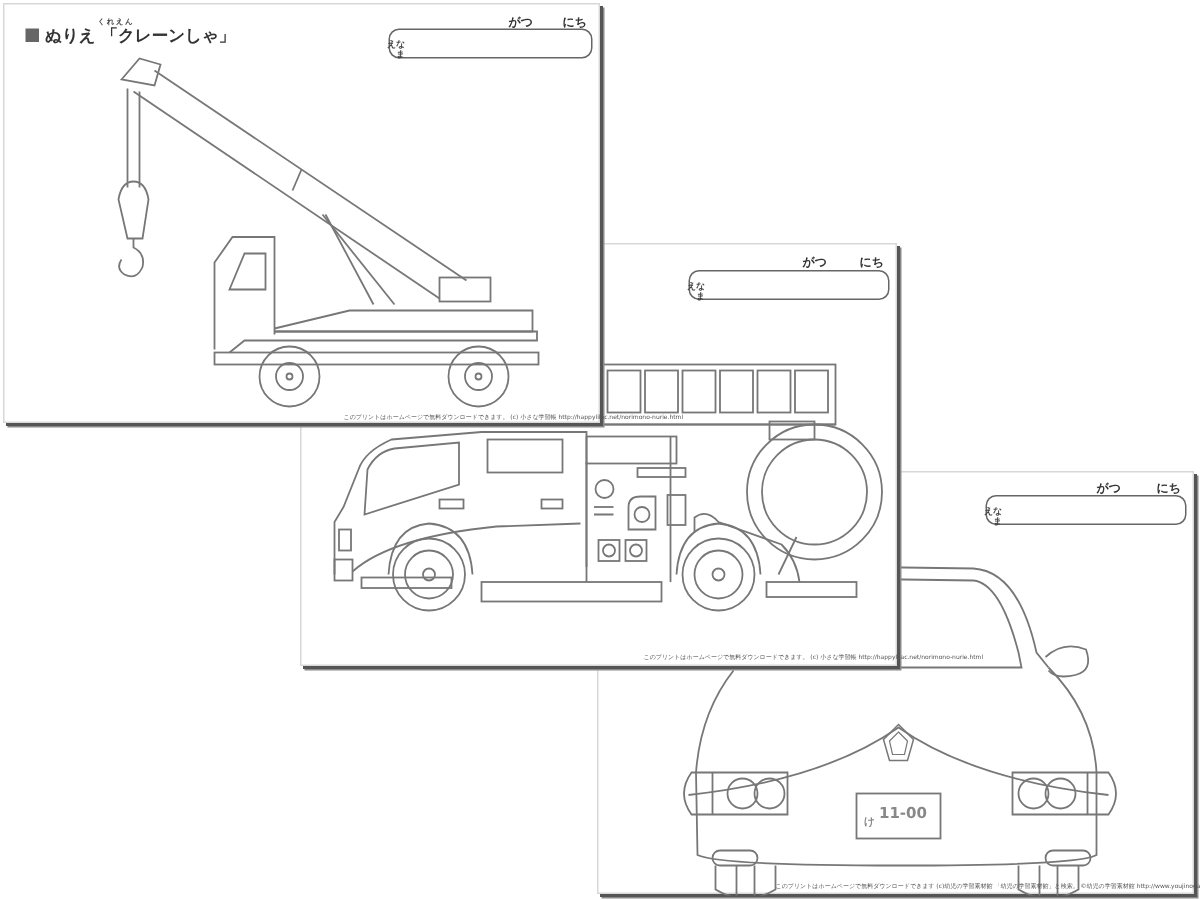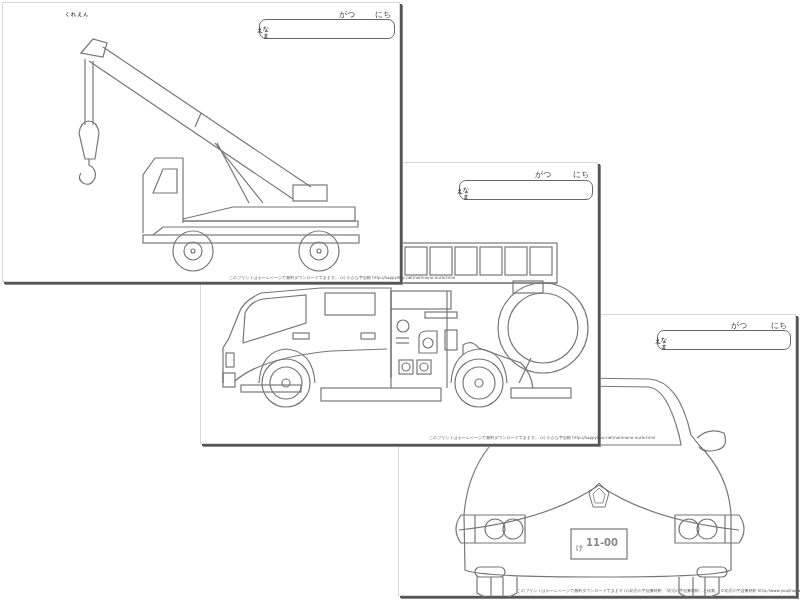--- a/index.html
+++ b/index.html
@@ -4,21 +4,21 @@
 <style>
   html, body { margin:0; padding:0; }
   body { width:800px; height:600px; background:#ffffff; position:relative; overflow:hidden;
          font-family:"DejaVu Sans", sans-serif; }
   .sheet { position:absolute; background:#ffffff; border:1px solid #d8d8d8;
            box-shadow: 2px 2px 0 #555555, 3px 3px 0 #8a8a8a; box-sizing:border-box; }
   .sheet svg.art { position:absolute; left:0; top:0; }
   .name-box { position:absolute; border:1.5px solid #666; border-radius:7px; box-sizing:border-box; background:#fff; }
   .name-label { position:absolute; left:2px; top:2px; font-size:6px; line-height:6px; width:7px; color:#444;
                 writing-mode: vertical-rl; font-weight:bold; }
-  .date-label { position:absolute; font-size:8px; color:#333; font-weight:normal; }
+  .date-label { position:absolute; font-size:8px; color:#333; font-weight:bold; }
   .footer-text { position:absolute; font-size:4px; color:#555; white-space:nowrap; letter-spacing:0; }
   .title { position:absolute; font-size:11px; font-weight:bold; color:#333; white-space:nowrap; }
   .title .sq { display:inline-block; width:9px; height:9px; background:#666; vertical-align:-1px; margin-right:4px; }
   .ruby { position:absolute; font-size:5px; color:#444; font-weight:bold; letter-spacing:1px; }
   .plate-text { position:absolute; color:#888; font-weight:bold; font-family:"DejaVu Sans", sans-serif; }
 </style>
 </head>
 <body>
 
 <div class="sheet" style="left:398px; top:314px; width:398px; height:282px;">
@@ -169,19 +169,22 @@
 
       <circle cx="190" cy="248" r="20"></circle>
         <circle cx="190" cy="248" r="9"></circle>
         <circle cx="190" cy="248" r="2"></circle>
       <circle cx="316" cy="248" r="20"></circle>
         <circle cx="316" cy="248" r="9"></circle>
         <circle cx="316" cy="248" r="2"></circle>
     </g>
   </svg>
   <span class="ruby" style="left:62px; top:8px;">くれえん</span>
+  <div class="title" style="left:14px; top:13px;">
+    <span class="sq"></span><span>ぬりえ</span> <span>「クレーンしゃ」</span>
+  </div>
   <span class="date-label" style="left:336px; top:6px;">がつ</span>
   <span class="date-label" style="left:372px; top:6px;">にち</span>
   <div class="name-box" style="left:256px; top:16px; width:136px; height:20px;">
     <span class="name-label">なまえ</span>
   </div>
   <span class="footer-text" style="left:226px; top:272px;">このプリントはホームページで無料ダウンロードできます。 (c) 小さな学習帳 http://happylilac.net/norimono-nurie.html</span>
 </div>
 
 </body></html>

